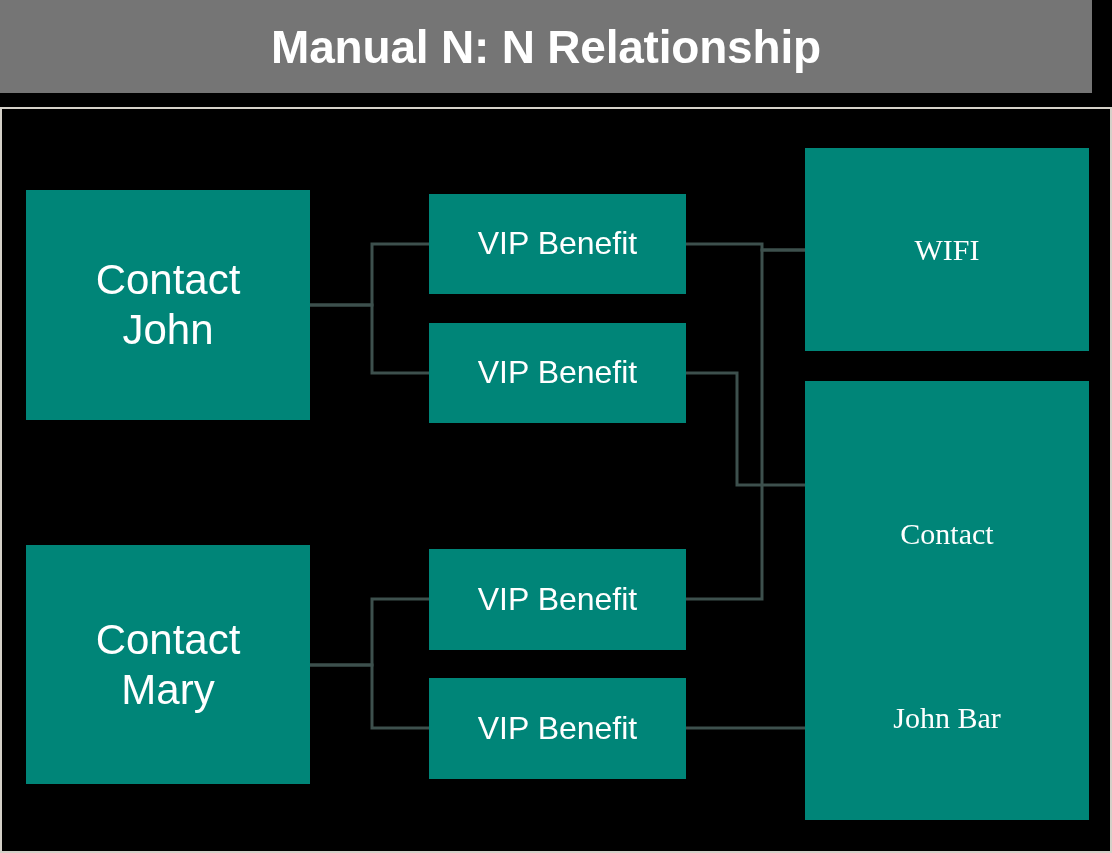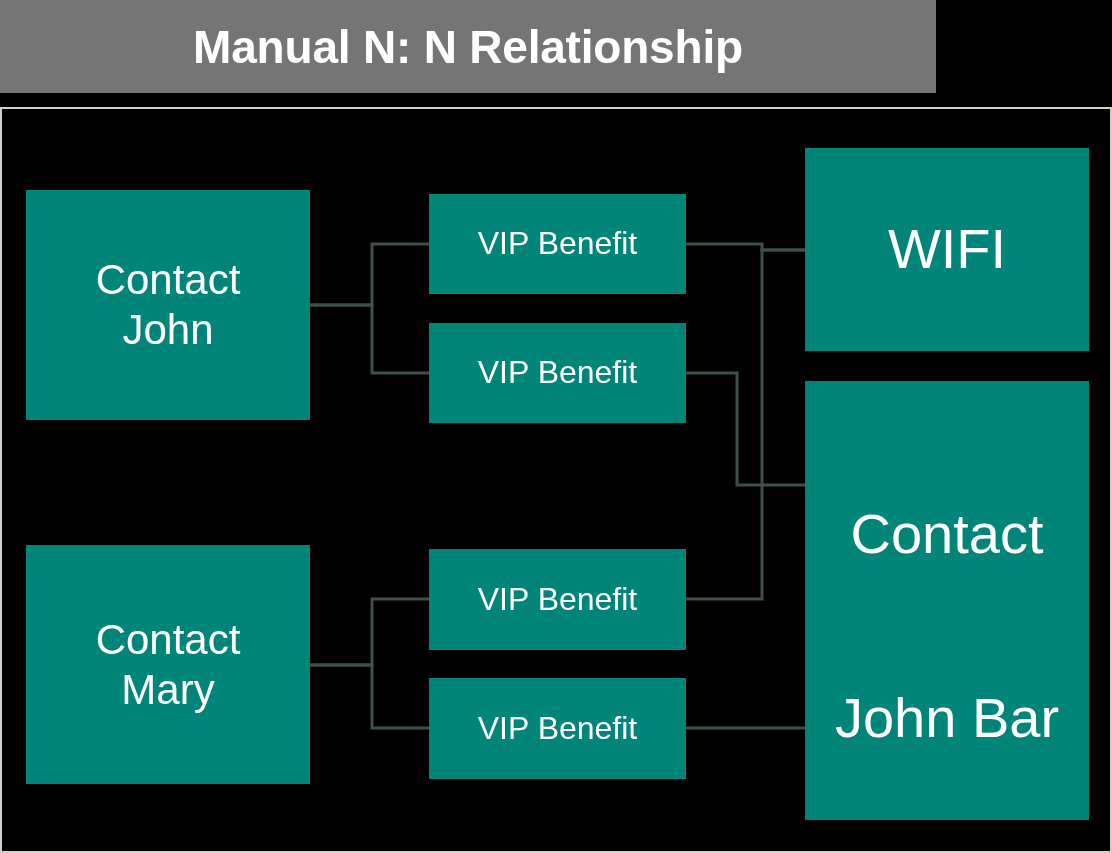--- a/index.html
+++ b/index.html
@@ -15,21 +15,21 @@
     width: 1112px;
     height: 853px;
     background: #000000;
     overflow: hidden;
   }
   
   #title-bar {
     position: absolute;
     left: 0;
     top: 0;
-    width: 936px;
+    width: 1092px;
     height: 93px;
     background: #757575;
     display: flex;
     align-items: center;
     justify-content: center;
   }
   #title-text {
     color: #ffffff;
     font-size: 46px;
     font-weight: bold;
@@ -84,21 +84,22 @@
     white-space: pre-line;
     z-index: 2;
   }
   .node.contact {
     font-size: 42px;
   }
   .node.benefit {
     font-size: 32px;
   }
   .node.service {
-    font-size: 56px;
+    font-size: 30px;
+    font-family: Liberation Serif, serif;
   }
 </style>
 </head>
 <body>
 
 <div id="app">
 
   <div id="title-bar" style="background: rgb(117, 117, 117);">
     <div id="title-text" style="color: rgb(255, 255, 255);">Manual N: N Relationship</div>
   </div>

